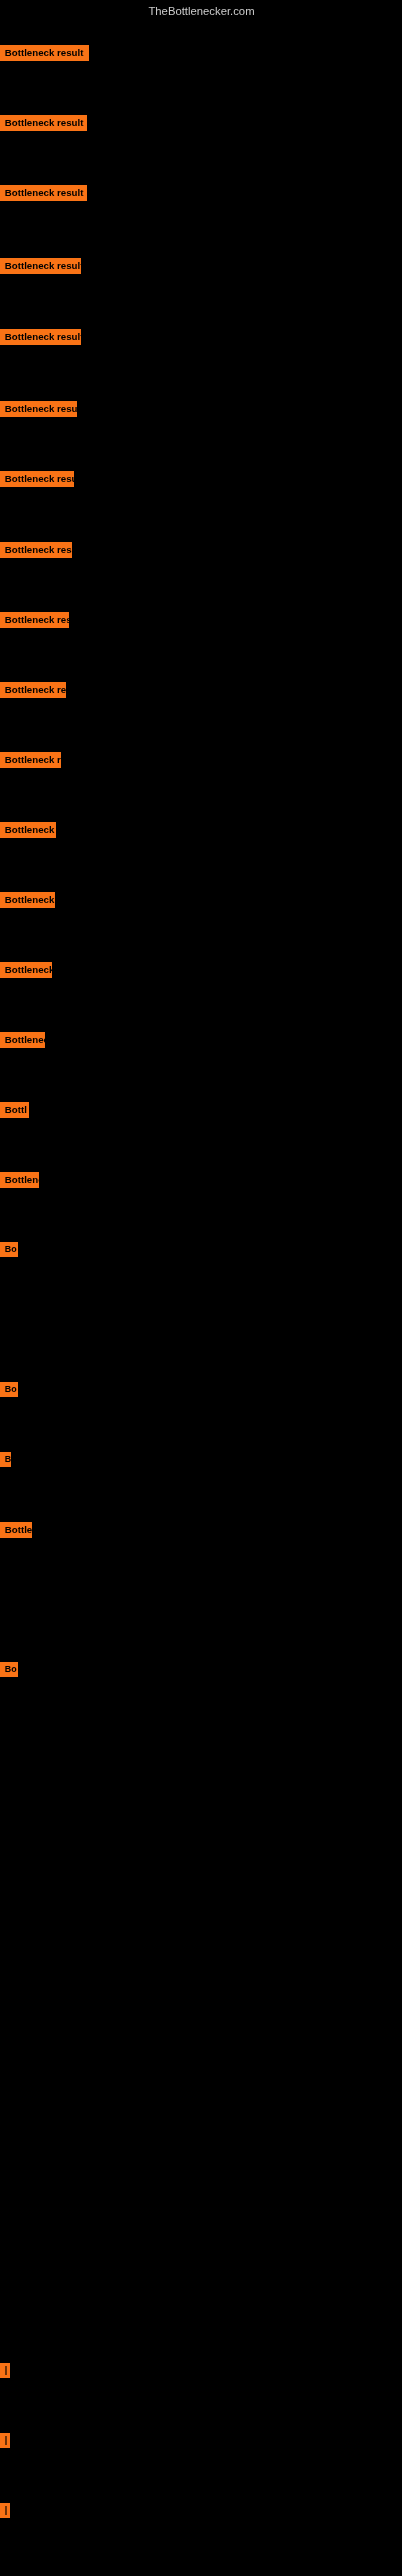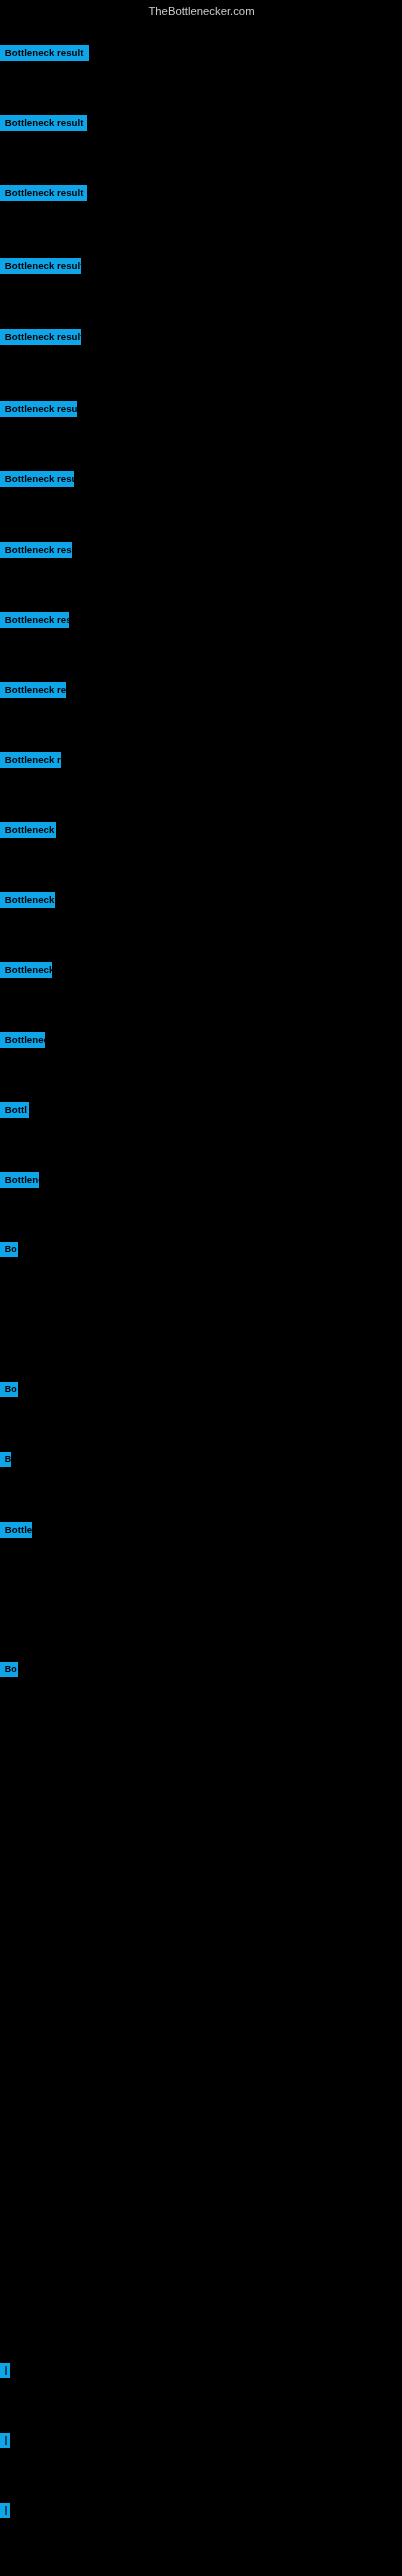--- a/index.html
+++ b/index.html
@@ -21,21 +21,21 @@
       font-size: 11.3px;
       text-align: center;
       padding: 4.8px 0;
       position: absolute;
       top: 0;
       left: 0;
       right: 0;
     }
 
     .bottleneck-badge {
-      background-color: #0ea5e9;
+      background-color: #f97316;
       color: #000000;
       font-size: 9.7px;
       font-weight: bold;
       padding: 2.4px 4.8px;
       display: inline-block;
       position: absolute;
       left: 0;
       white-space: nowrap;
       overflow: hidden;
     }

